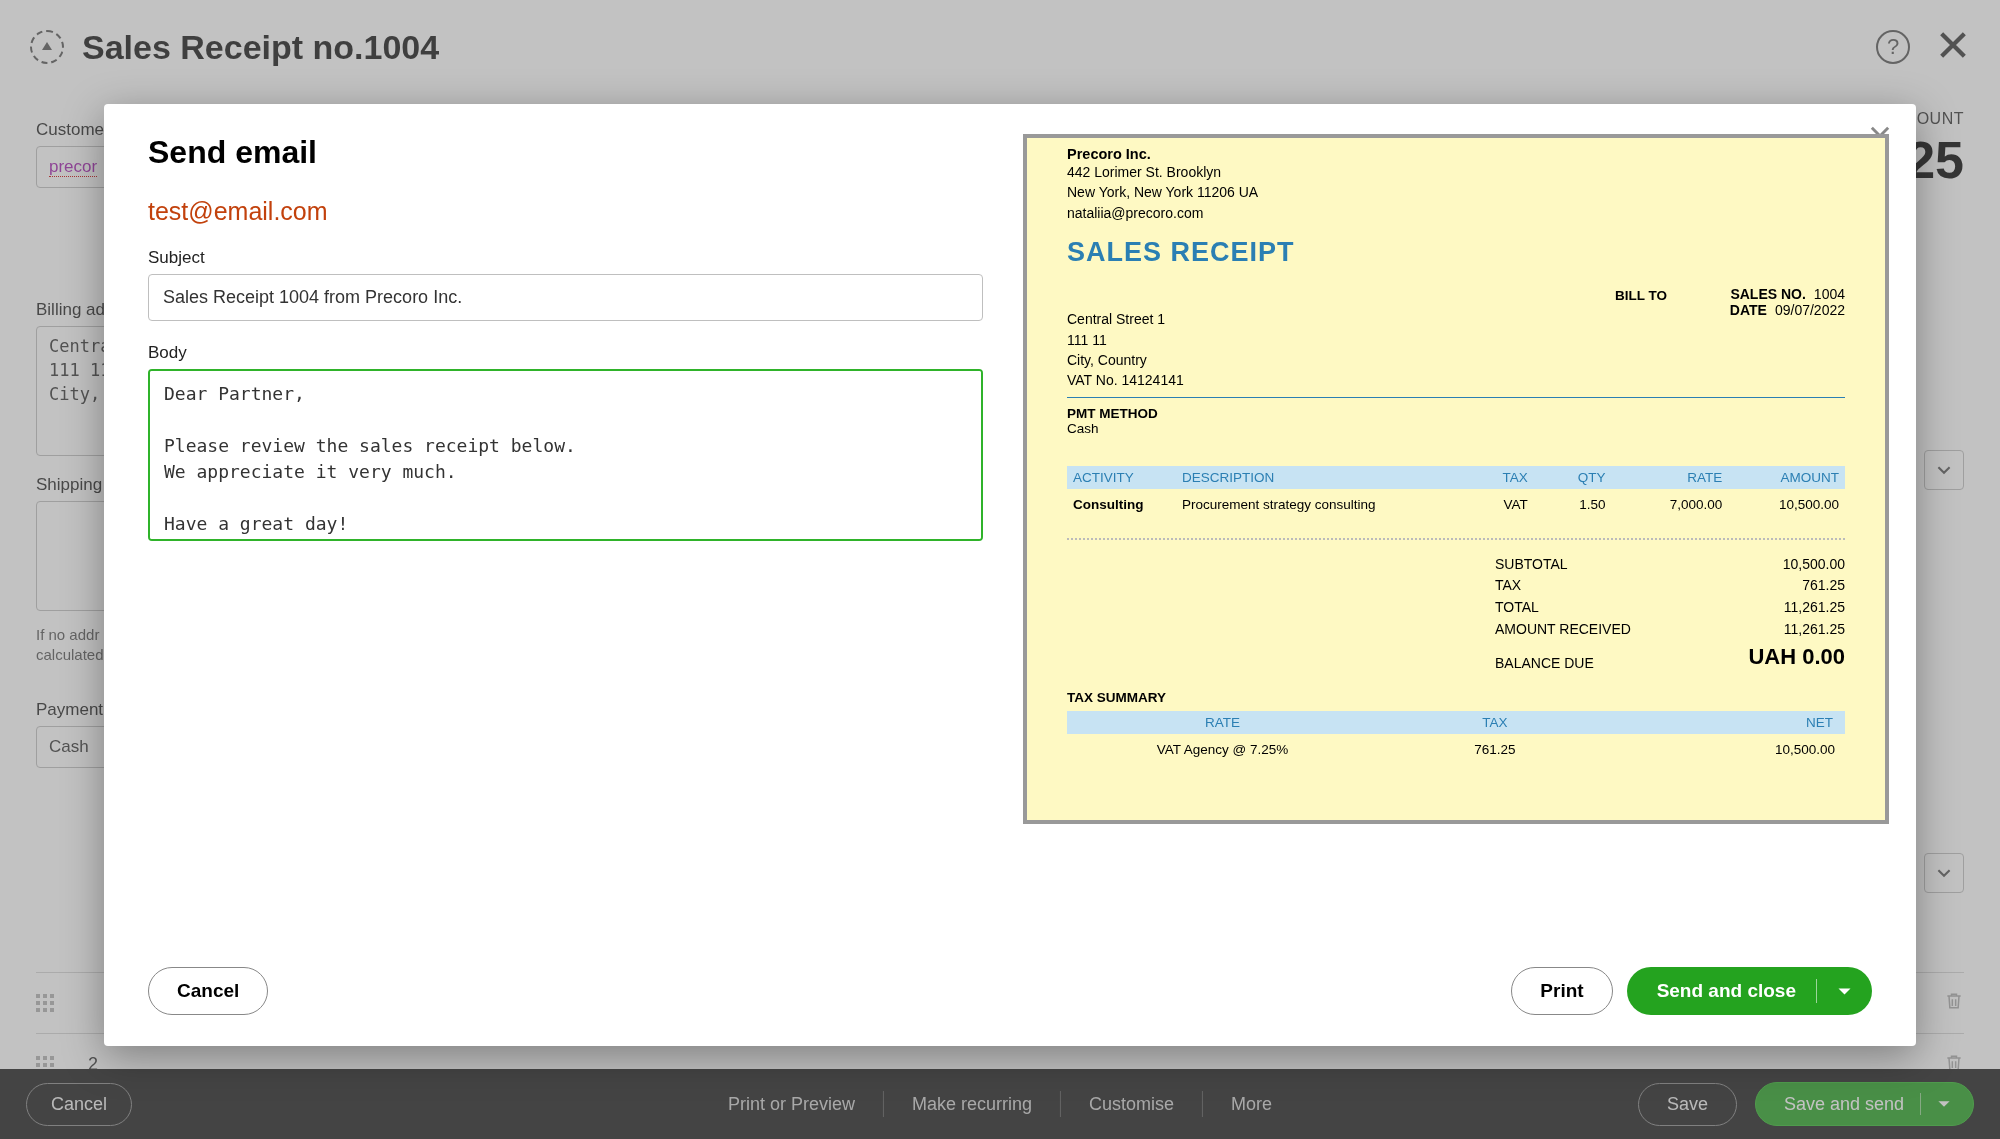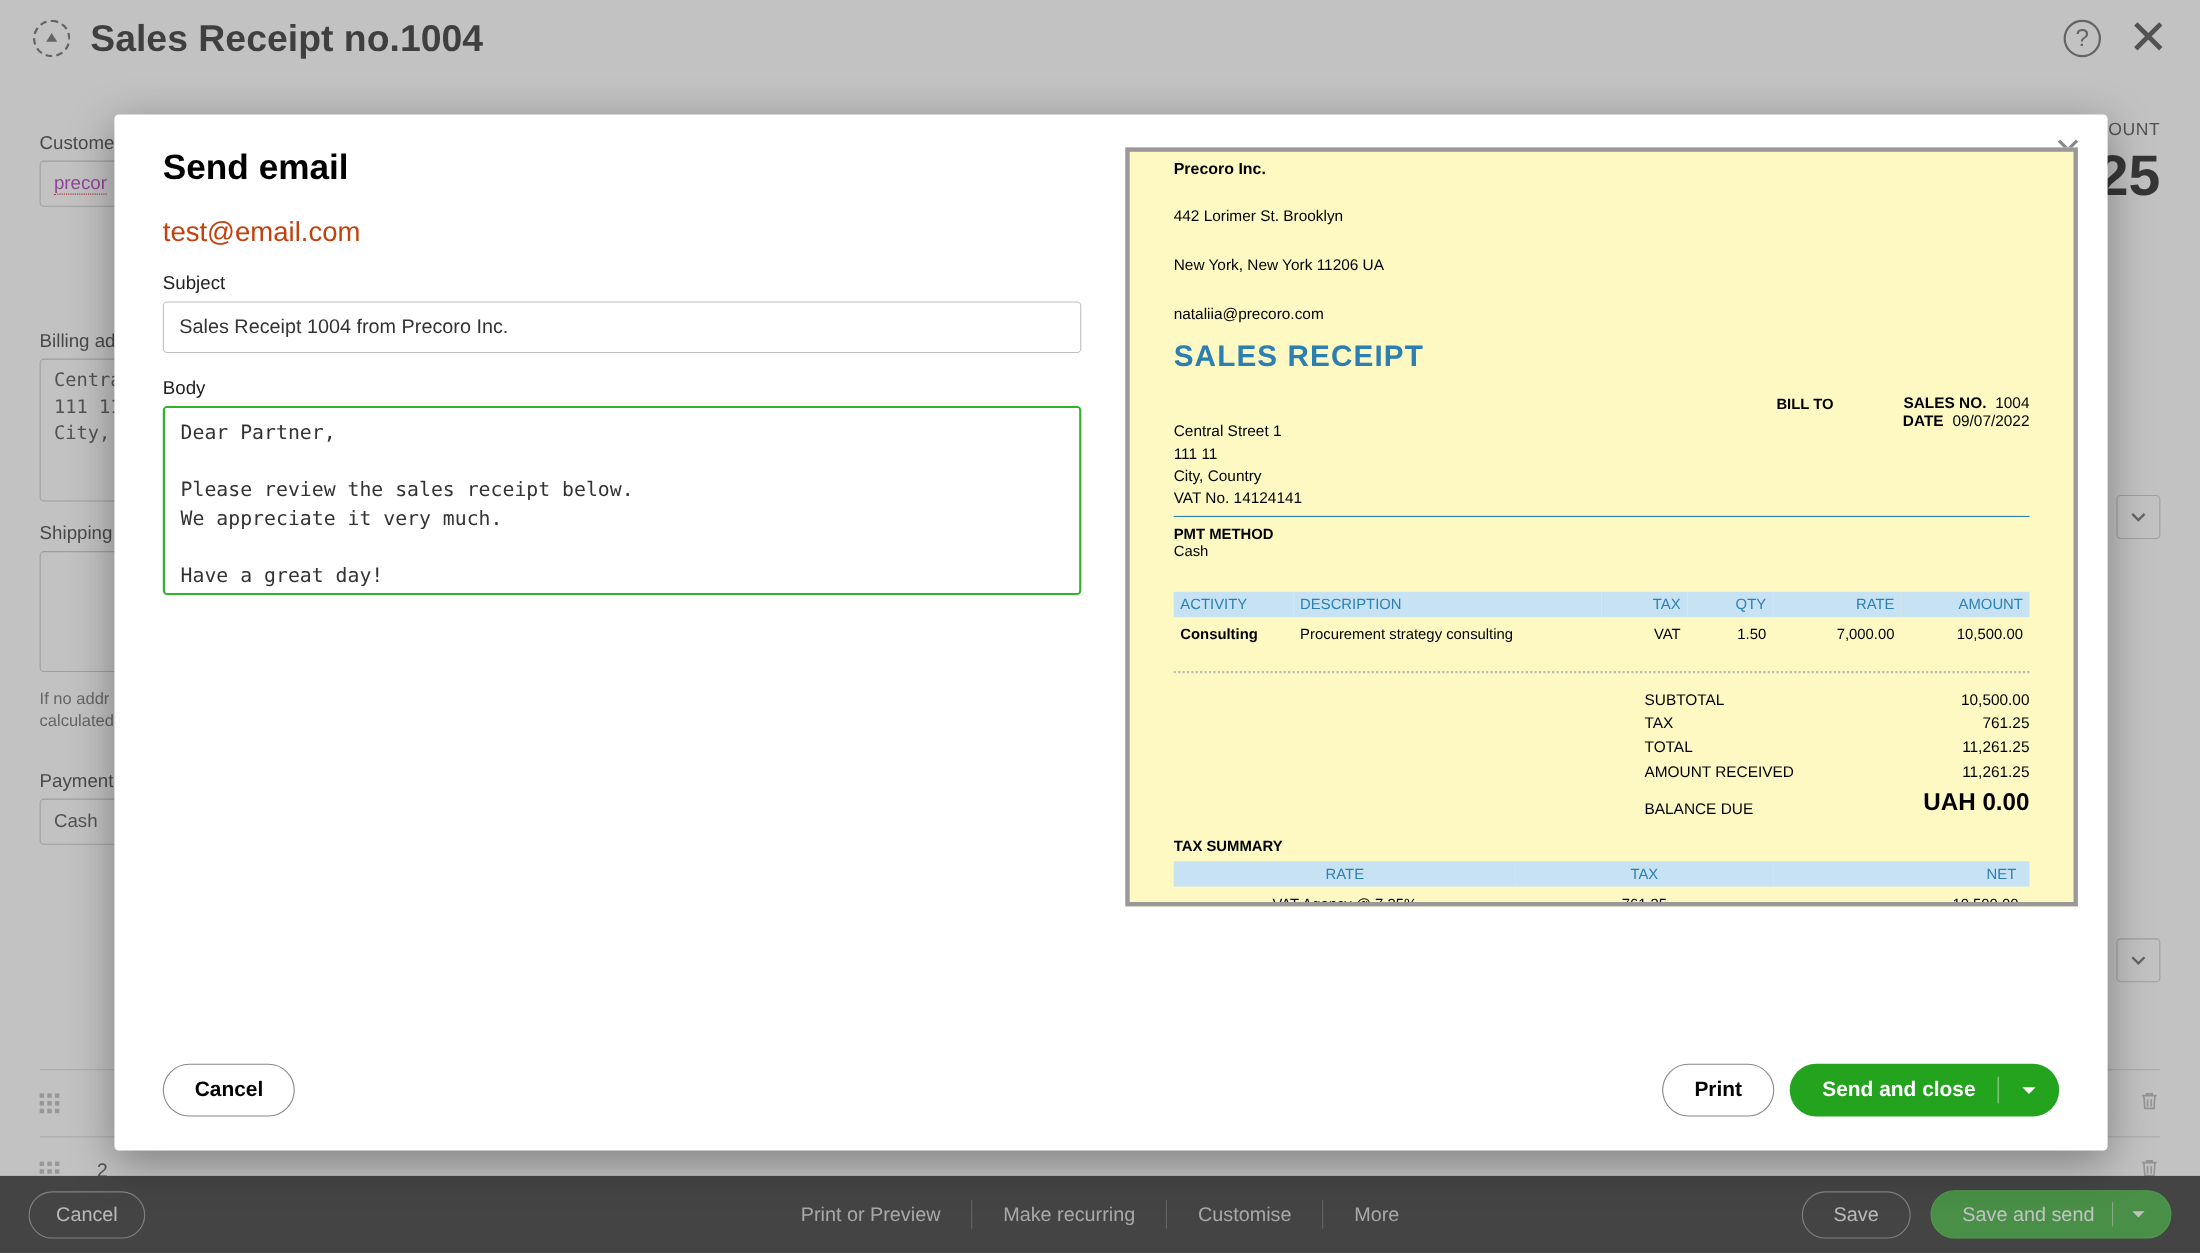--- a/index.html
+++ b/index.html
@@ -1,20 +1,20 @@
 <!DOCTYPE html>
 <html><head>
 <meta charset="utf-8">
 <style>
   * { box-sizing: border-box; margin: 0; padding: 0; }
   html, body { width: 2000px; height: 1139px; font-family: -apple-system, BlinkMacSystemFont, "Segoe UI", Helvetica, Arial, sans-serif; overflow: hidden; background: #fff; }
   .page { position: relative; width: 2000px; height: 1139px; }
 
   
-  .bg-header { position: absolute; top: 0; left: 0; right: 0; height: 70px; display: flex; align-items: center; padding: 0 30px; }
+  .bg-header { position: absolute; top: 12px; left: 0; right: 0; height: 70px; display: flex; align-items: center; padding: 0 30px; }
   .bg-header .logo { width: 34px; height: 34px; border: 2.5px dashed #555; border-radius: 50%; display:flex; align-items:center; justify-content:center; margin-right: 18px; }
   .bg-header .logo::after { content:""; width:0; height:0; border-left:5px solid transparent; border-right:5px solid transparent; border-bottom:8px solid #555; transform: translateY(-1px); }
   .bg-header .title { font-size: 34px; font-weight: 700; color:#111; }
   .bg-header .right { margin-left:auto; display:flex; gap:26px; align-items:center; color:#555;}
   .bg-header .help-icon { width:34px; height:34px; border:2.5px solid #555; border-radius:50%; display:flex; align-items:center; justify-content:center; font-size:22px; }
   .bg-header .close-icon svg { width:34px; height:34px; }
 
   .bg-body { position:absolute; top:100px; left:0; right:0; bottom:70px; padding: 0 36px; color:#333; }
   .form-label { font-size:17px; font-weight:400; color:#222; display:block; margin-bottom:6px; }
   .bg-input { border:1px solid #bfbfbf; border-radius:4px; padding:10px 12px; font-size:17px; background:#fff; color:#555; }
@@ -61,21 +61,21 @@
   .m-to { font-size:25px; color:#c2410c; margin-bottom:22px; }
   .m-input { width:100%; border:1px solid #bfbfbf; border-radius:4px; padding:12px 14px; font-size:18px; color:#333; margin-bottom:22px;}
   .m-textarea { width:100%; height:172px; border:2px solid #2fb32a; border-radius:4px; padding:10px 14px; font-size:18px; color:#333; line-height:1.45; resize:none; outline:none;}
   .modal-close { position:absolute; top:18px; right:22px; cursor:pointer; }
   .modal-close svg { width:28px; height:28px; stroke:#888; }
 
   
   .preview-wrap { flex:1; display:flex; }
   .preview { border:4px solid #999; background:#fef9c3; width:866px; height:690px; overflow:hidden; padding: 8px 40px 10px 40px; font-size:14px; color:#000; position:relative;}
   .pv-company { font-size:14.5px; font-weight:700; }
-  .pv-addr { font-size:14px; line-height:1.45;margin-top:24px; }
+  .pv-addr { font-size:14px; line-height:1.45; }
   .pv-title { font-size:27px; font-weight:700; color:#2b7fb3; letter-spacing:1px; margin-top:14px; }
   .pv-meta-row { display:flex; margin-top:18px; }
   .pv-billto { flex:1; }
   .pv-billto .h { font-size:13.5px; font-weight:700; margin-bottom:4px;text-align:right;}
   .pv-billto div { font-size:14px; line-height:1.45;}
   .pv-nums { text-align:right; font-size:14px; }
   .pv-nums .lbl { font-weight:700; display:inline-block; width:100px; text-align:right; margin-right:8px;}
   .pv-hr { border:0; border-top:1.5px solid #2b7fb3; margin:6px 0 8px 0;}
   .pv-pmt { font-size:13.5px; }
   .pv-pmt .h { font-weight:700; }

